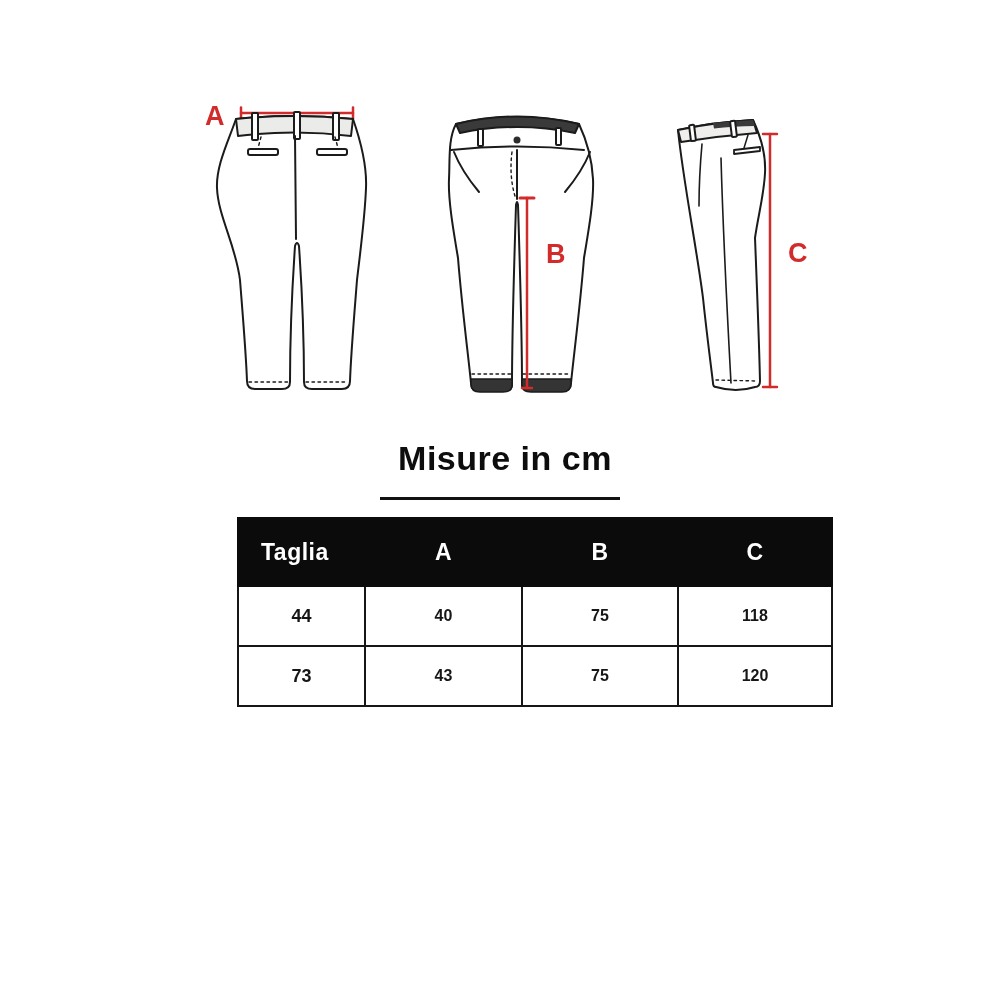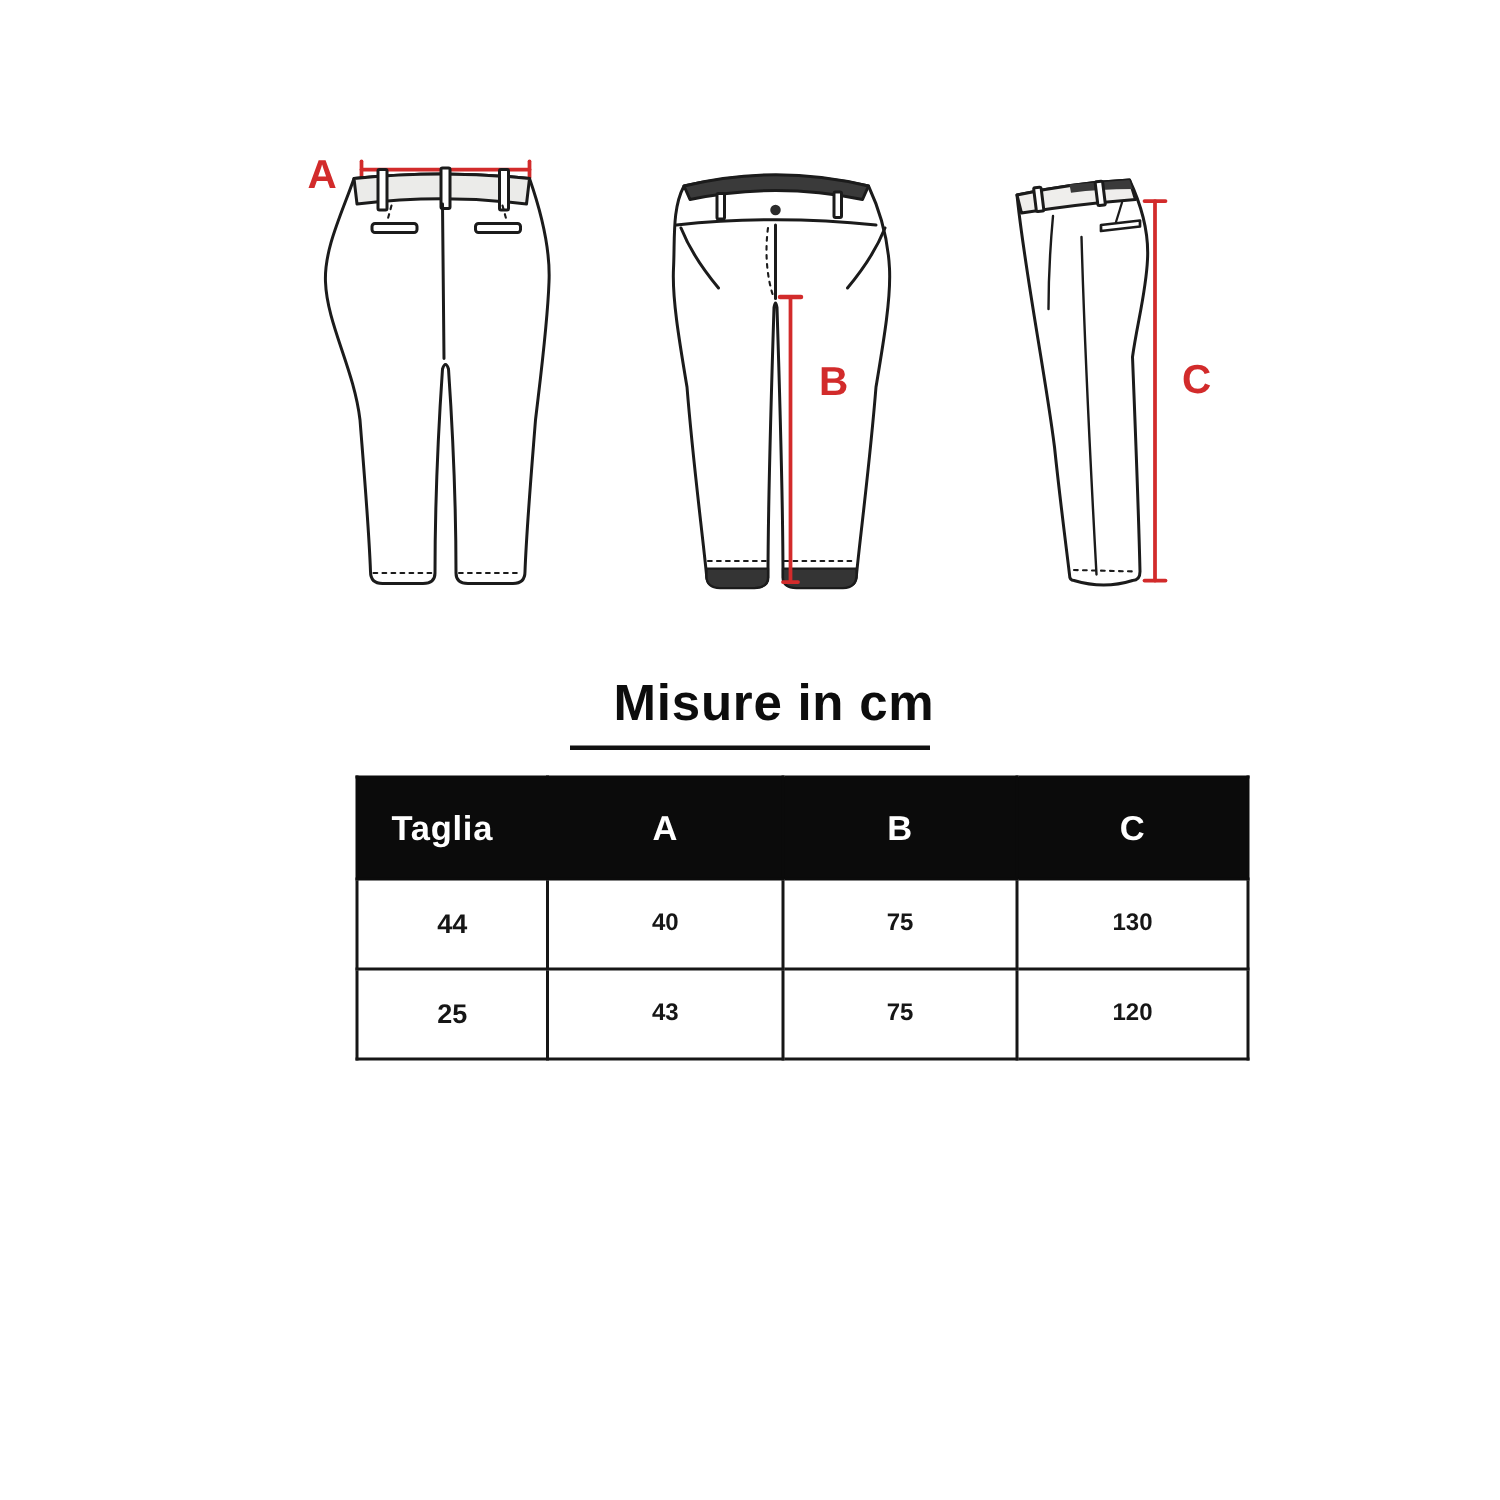--- a/index.html
+++ b/index.html
@@ -7,21 +7,21 @@
     position:relative;width:1000px;height:1000px;background:#ffffff;
     font-family:"Liberation Sans", sans-serif;overflow:hidden;
   }
   .drawing{position:absolute;}
   .measure-label{
     position:absolute;color:#d22b2b;font-weight:800;font-size:27px;
     letter-spacing:1px;line-height:1;
   }
   .page-title{
     position:absolute;left:250px;top:434px;width:500px;text-align:center;
-    font-size:34px;font-weight:800;color:#0d0d0d;letter-spacing:0.5px;margin:16px;
+    font-size:34px;font-weight:800;color:#0d0d0d;letter-spacing:0.5px;margin:5px;
   }
   .title-underline{
     position:absolute;left:380px;top:497px;width:240px;height:3px;background:#111111;
   }
   table.size-table{
     position:absolute;left:237px;top:517px;width:557px;
     border-collapse:collapse;table-layout:fixed;
   }
   table.size-table th{
     background:#0b0b0b;color:#ffffff;height:64px;font-size:23px;font-weight:800;
@@ -153,24 +153,24 @@
         <th class="col-a">A</th>
         <th class="col-b">B</th>
         <th class="col-c">C</th>
       </tr>
     </thead>
     <tbody>
       <tr>
         <td class="size-cell">44</td>
         <td>40</td>
         <td>75</td>
-        <td>130</td>
+        <td>118</td>
       </tr>
       <tr>
-        <td class="size-cell">25</td>
+        <td class="size-cell">73</td>
         <td>43</td>
         <td>75</td>
         <td>120</td>
       </tr>
     </tbody>
   </table>
 
 </div>
 
 </body></html>

